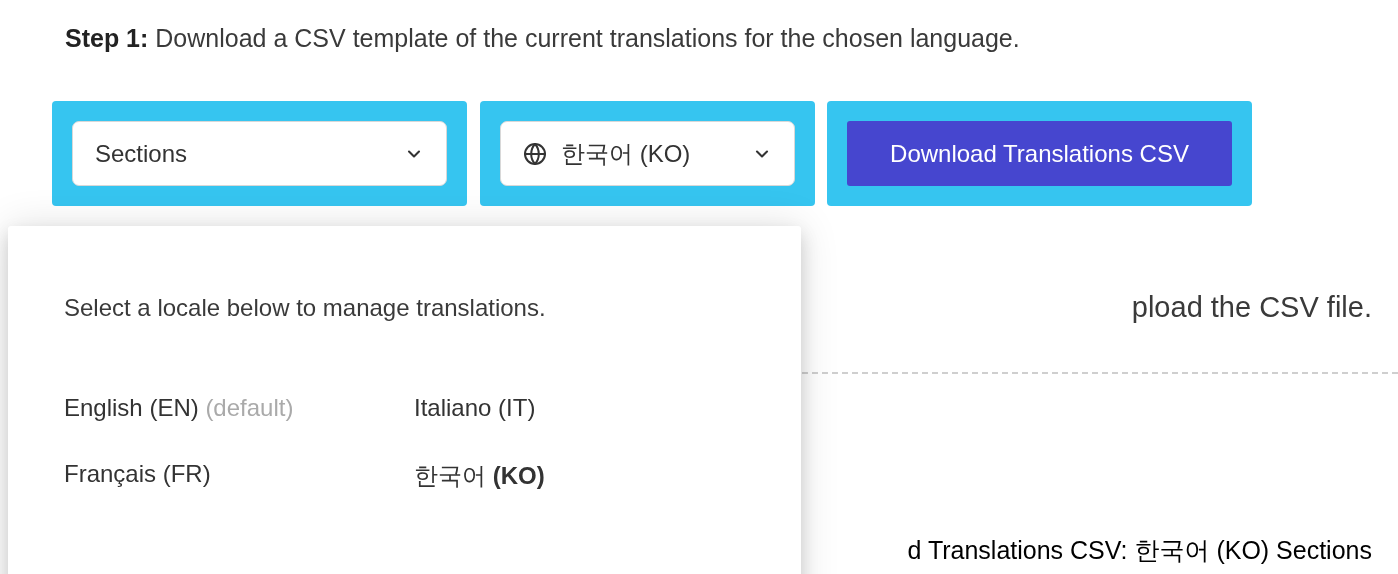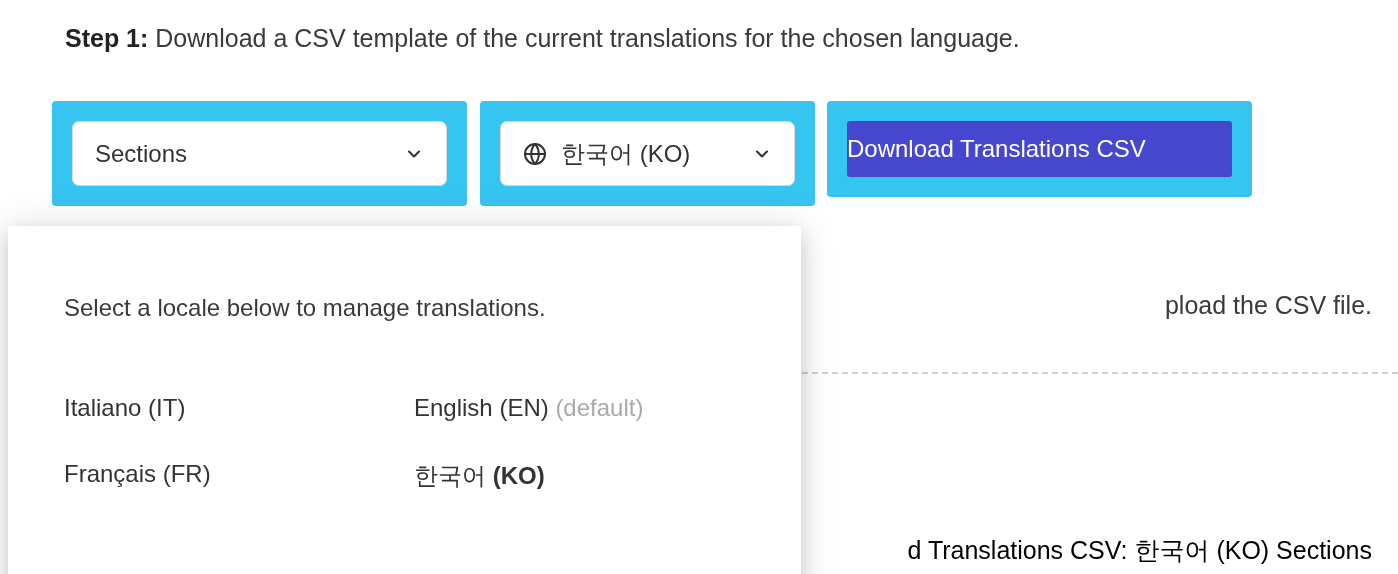--- a/index.html
+++ b/index.html
@@ -42,38 +42,39 @@
     .sections-label { font-size: 24px; color: #333; }
 
     .frame-locale { left: 480px; top: 101px; width: 335px; }
     .frame-locale .inner-box { justify-content: flex-start; }
     .locale-label { font-size: 24px; color: #333; flex: 1; }
 
     .frame-download { left: 827px; top: 101px; width: 425px; }
     .download-btn {
       background: #4646cf;
       color: #fff;
-      height: 56px;
+      height: 65px;
       border: none;
       border-radius: 3px;
       width: 100%;
       font-size: 24px;
       font-weight: 500;
       display: flex;
       align-items: center;
+      justify-content: center;
     }
 
     svg.chevron { width: 20px; height: 20px; }
     svg.globe { width: 24px; height: 24px; flex-shrink: 0; }
 
     .partial-text-right {
       position: absolute;
       right: 26px;
       top: 291px;
-      font-size: 25px;
+      font-size: 29px;
       color: #3a3a3a;
       text-align: right;
     }
 
     .dashed-divider {
       position: absolute;
       left: 52px;
       right: 0;
       top: 372px;
       border-top: 2px dashed #cfcfcf;
@@ -171,24 +172,24 @@
 <div class="dashed-divider"></div>
 
 <div class="plus-wrapper"><span>+</span></div>
 
 <div class="bottom-text">d Translations CSV: 한국어 (KO) Sections</div>
 
 <div class="dropdown-panel">
   <div class="dropdown-prompt">Select a locale below to manage translations.</div>
   <div class="locale-grid">
     <div class="locale-item">
-      <span>Italiano (IT)</span>
+      <span>English (EN) </span><span class="default">(default)</span>
     </div>
     <div class="locale-item">
-      <span>English (EN) </span><span class="default">(default)</span>
+      <span>Italiano (IT)</span>
     </div>
     <div class="locale-item">
       <span>Français (FR)</span>
     </div>
     <div class="locale-item selected">
       <span>한국어 </span><span class="code">(KO)</span>
     </div>
   </div>
 </div>
 

